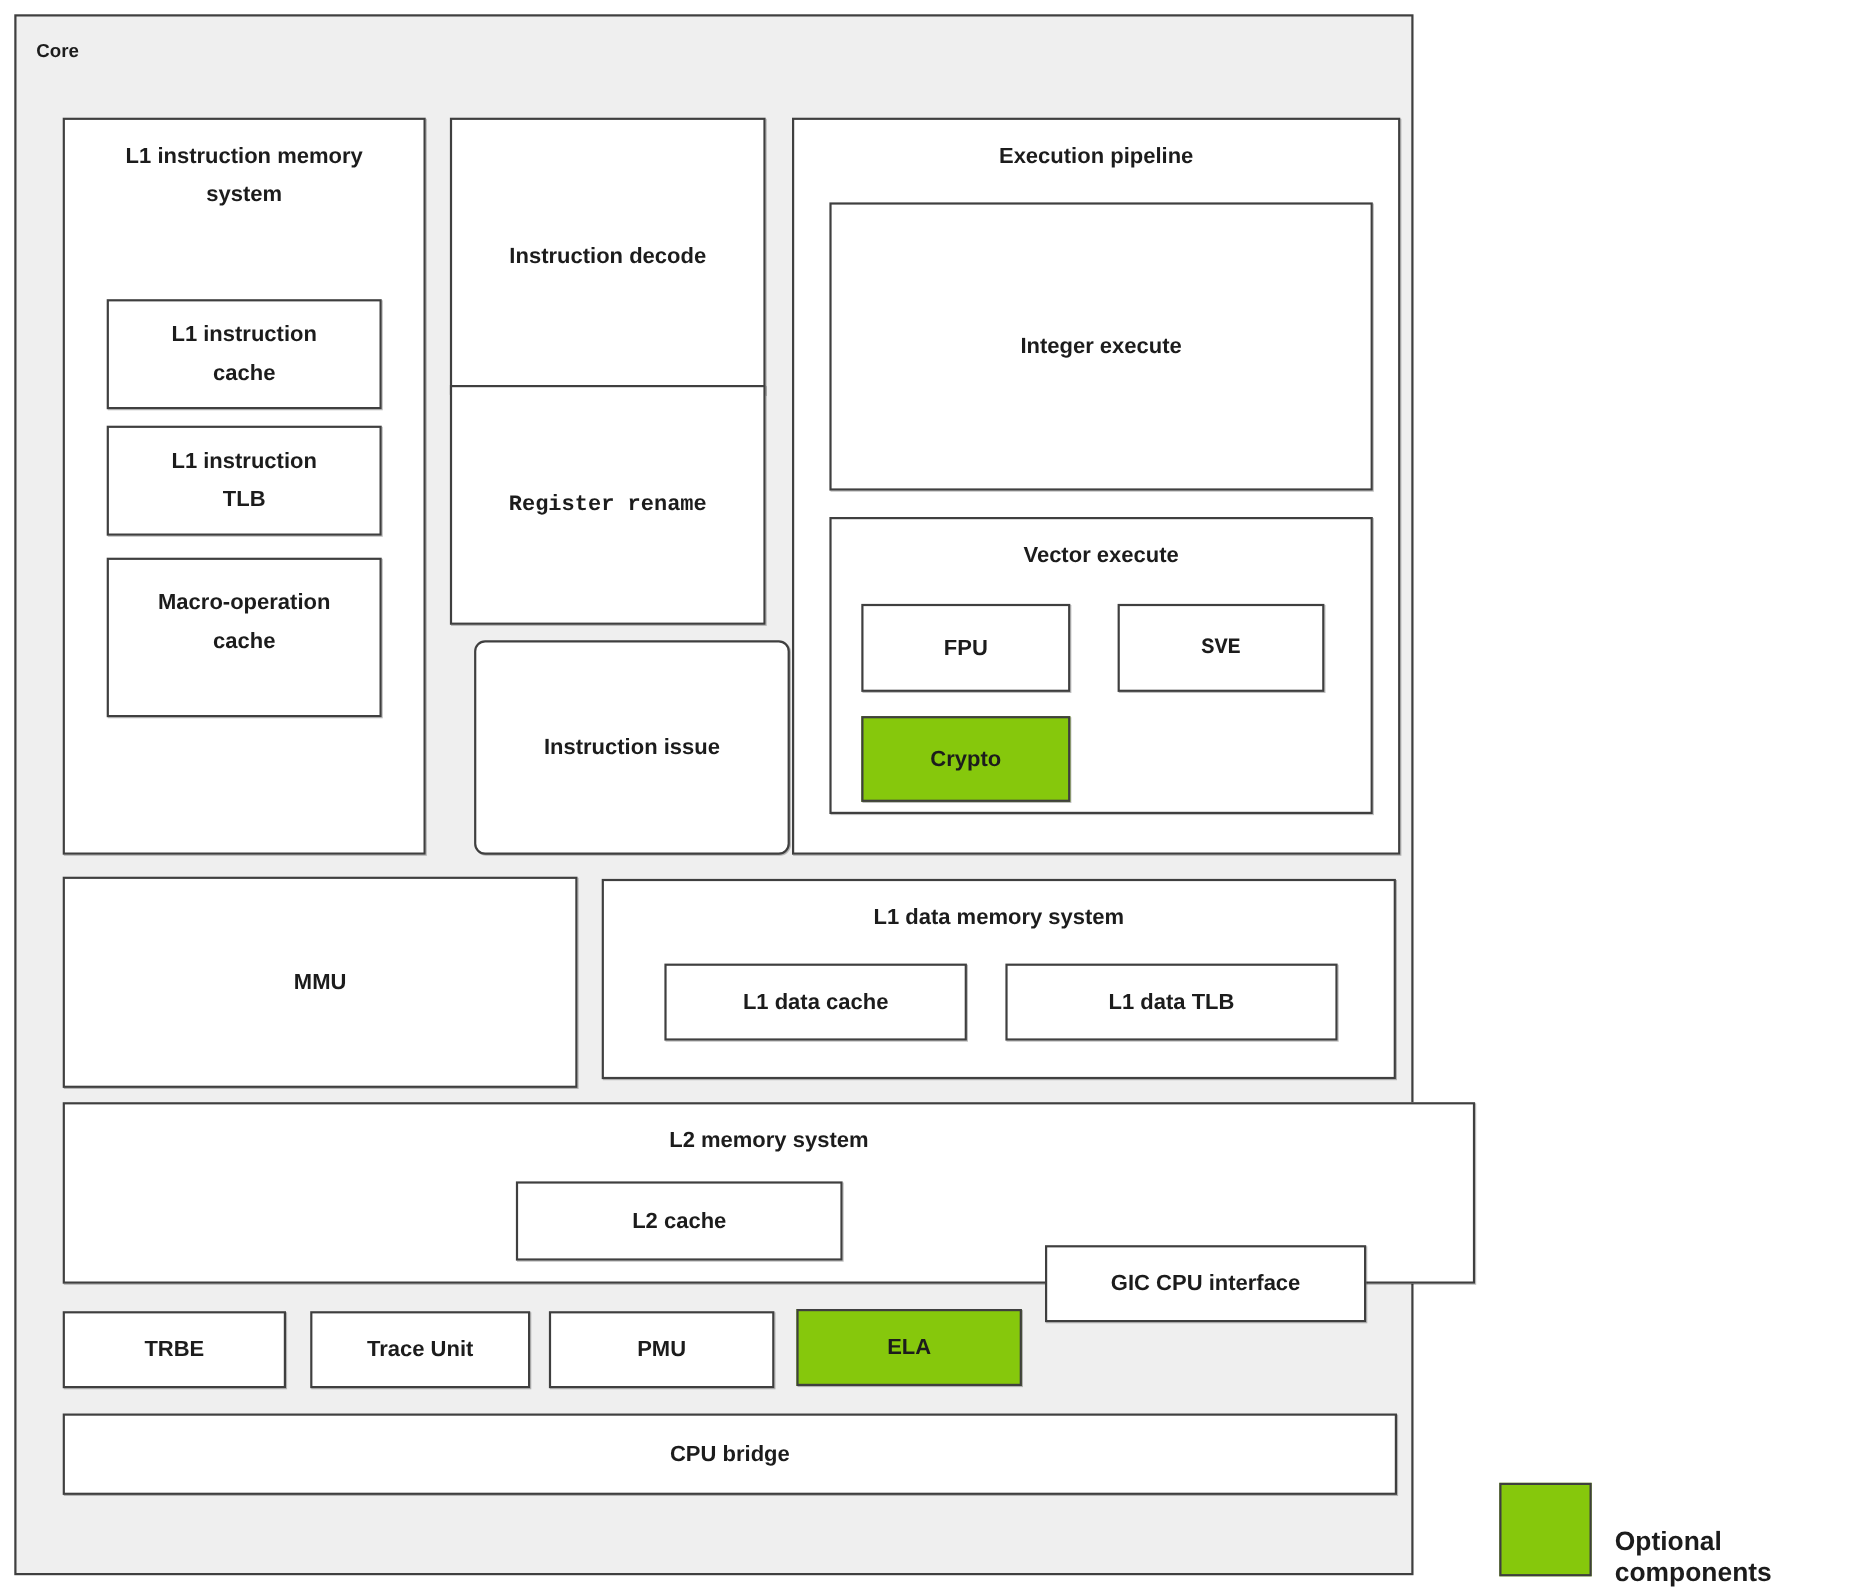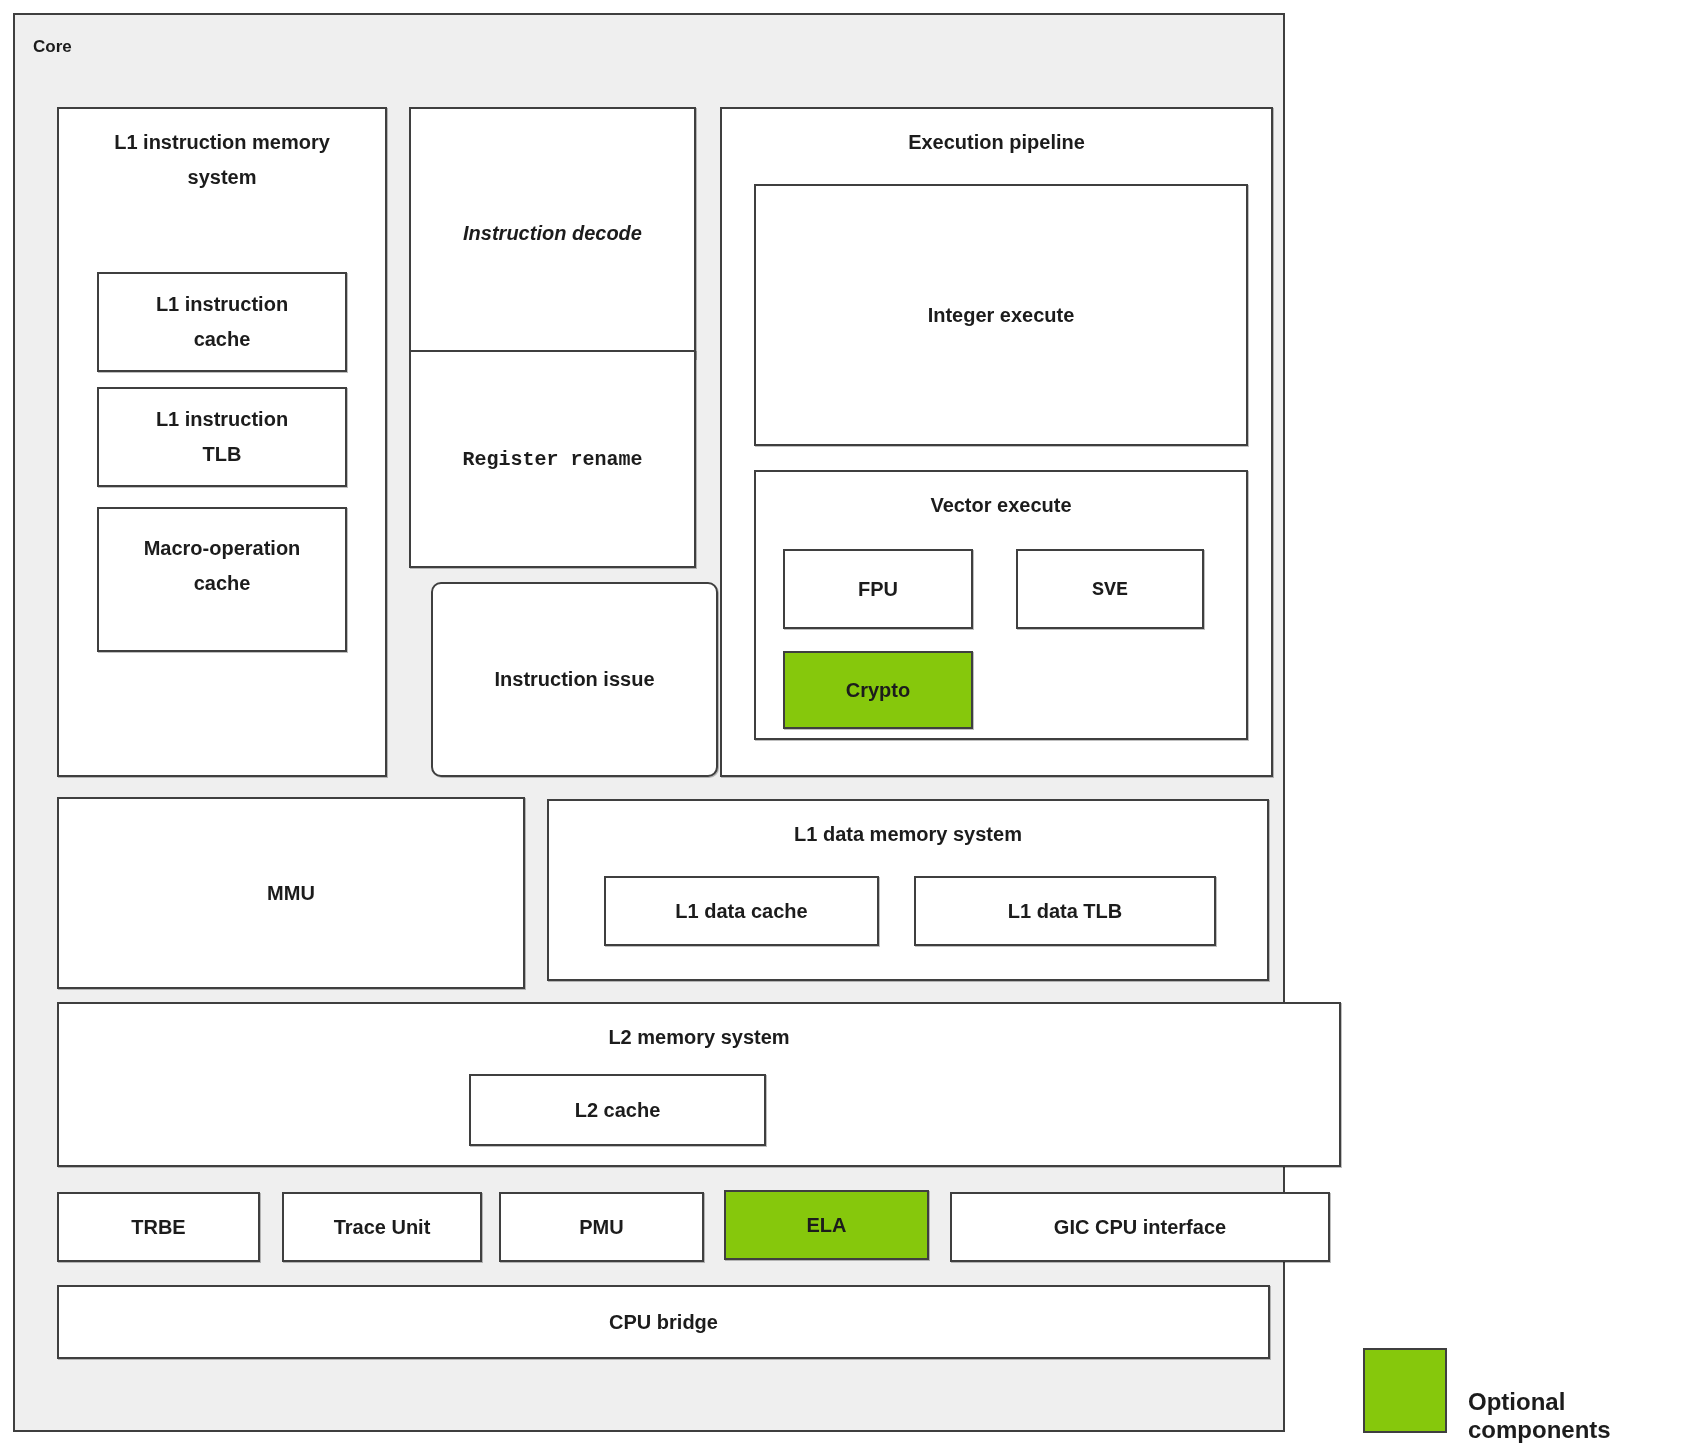--- a/index.html
+++ b/index.html
@@ -74,21 +74,21 @@
       </div>
     </div>
     <div class="box" style="left:38px;top:398px;width:250px;height:145px;align-items:flex-start;padding-top:22px;">
       <div>
         <div>Macro-operation</div>
         <div>cache</div>
       </div>
     </div>
   </div>
 
-  <div class="box" style="left:394px;top:92px;width:287px;height:252px;font-style:italic;">
+  <div class="box" style="left:394px;top:92px;width:287px;height:252px;">
     <span>Instruction decode</span>
   </div>
   <div class="box" style="left:394px;top:335px;width:287px;height:218px;font-family:Liberation Mono, monospace;">
     <span>Register rename</span>
   </div>
   <div class="box" style="left:416px;top:567px;width:287px;height:195px;border-radius:10px;">
     <span>Instruction issue</span>
   </div>
 
   <div class="box" style="left:705px;top:92px;width:553px;height:670px;">
@@ -135,21 +135,21 @@
   </div>
   <div class="box" style="left:267px;top:1177px;width:200px;height:70px;">
     <span>Trace Unit</span>
   </div>
   <div class="box" style="left:484px;top:1177px;width:205px;height:70px;">
     <span>PMU</span>
   </div>
   <div class="box green" style="left:709px;top:1175px;width:205px;height:70px;">
     <span>ELA</span>
   </div>
-  <div class="box" style="left:935px;top:1177px;width:380px;height:70px;">
+  <div class="box" style="left:935px;top:1117px;width:292px;height:70px;">
     <span>GIC CPU interface</span>
   </div>
 
   <div class="box" style="left:42px;top:1270px;width:1213px;height:74px;">
     <span>CPU bridge</span>
   </div>
 </div>
 
 <div class="legend-swatch"></div>
 <div class="legend-label">Optional components</div>

